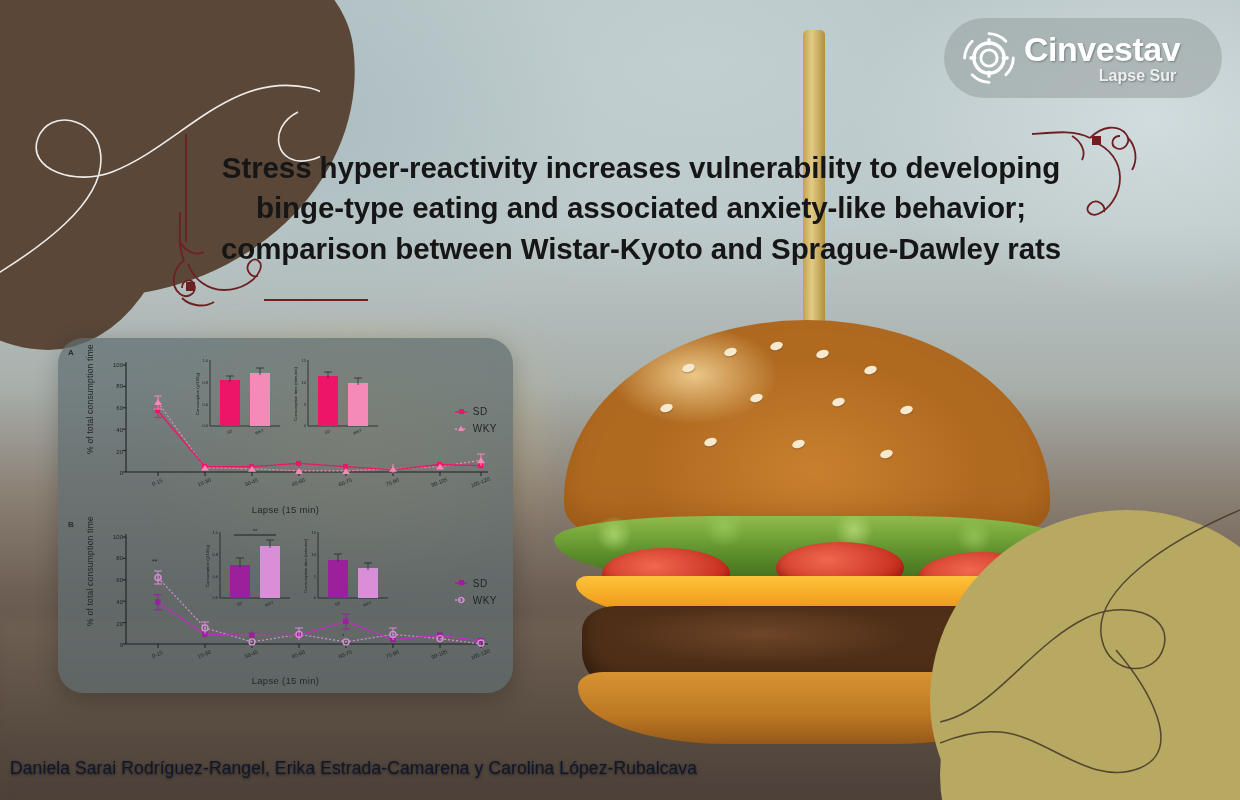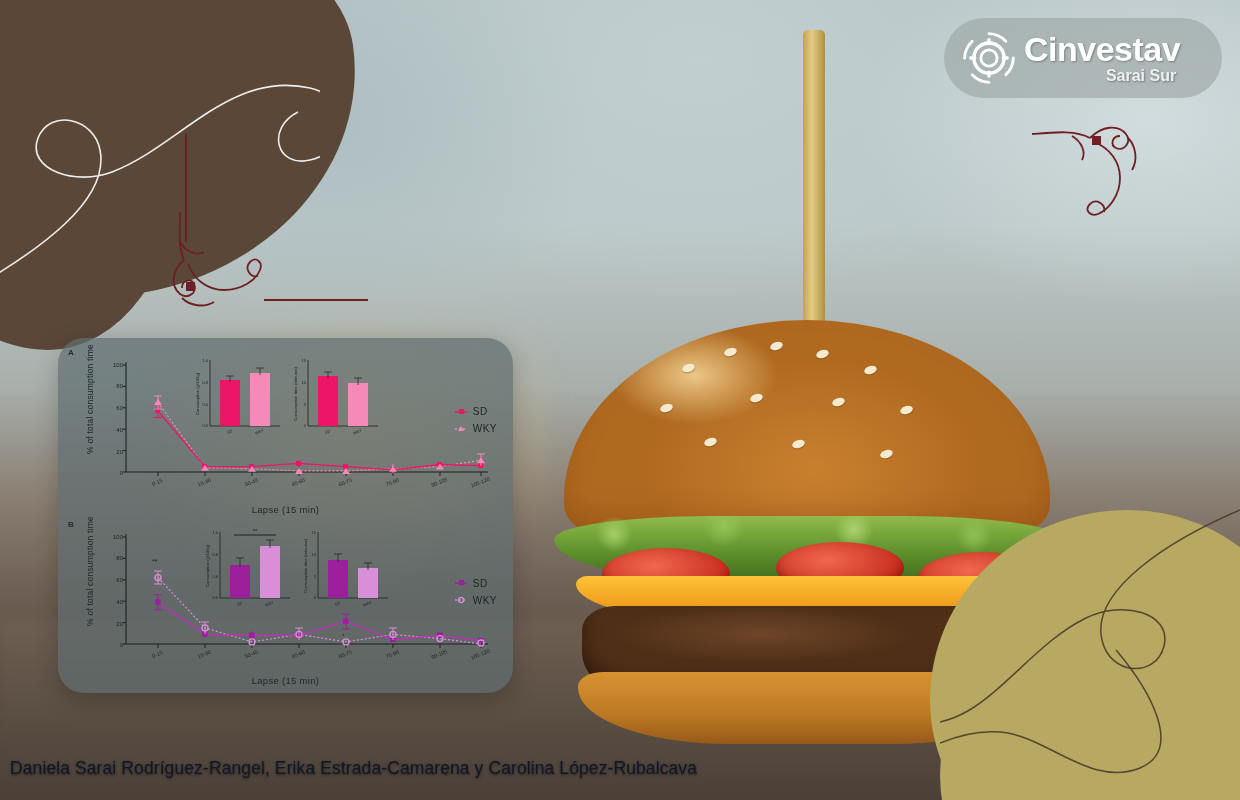--- a/index.html
+++ b/index.html
@@ -272,21 +272,21 @@
       </g>
       <g fill="#ffffff">
         <rect x="47" y="16" width="6" height="12" rx="2"></rect>
         <rect x="72" y="47" width="12" height="6" rx="2"></rect>
         <rect x="47" y="72" width="6" height="12" rx="2"></rect>
         <rect x="16" y="47" width="12" height="6" rx="2"></rect>
       </g>
     </svg>
     <div class="logo-text">
       <span class="logo-name">Cinvestav</span>
-      <span class="logo-sub">Sarai Sur</span>
+      <span class="logo-sub">Lapse Sur</span>
     </div>
   </div>
 
   <div class="rule-v"></div>
 
   <svg class="orn orn-tr" viewBox="0 0 120 105">
     <g fill="none" stroke="#6e1f22" stroke-width="1.8">
       <path d="M0,22 C24,20 44,18 58,26"></path>
       <path d="M58,26 C70,14 86,12 94,22 C100,30 92,40 84,36 C78,33 80,24 88,24"></path>
       <path d="M62,30 C78,36 88,50 88,66 C88,84 76,98 66,102 C58,105 52,98 58,92 C64,86 74,92 72,100"></path>
@@ -302,20 +302,25 @@
       <path d="M12,0 C12,18 10,36 16,48"></path>
       <path d="M16,48 C4,58 2,74 12,82 C20,88 30,80 26,72 C23,66 14,68 14,76"></path>
       <path d="M20,52 C26,68 40,78 56,78 C74,78 88,68 92,58 C95,50 88,44 82,50 C76,56 82,66 90,64"></path>
       <path d="M14,86 C22,94 36,96 46,90"></path>
       <path d="M12,30 C18,40 28,44 36,40"></path>
       <path d="M96,88 L200,88"></path>
     </g>
     <rect x="18" y="70" width="9" height="9" fill="#6e1f22"></rect>
   </svg>
 
+  <div class="title-wrap">
+    <div class="title">Stress hyper-reactivity increases vulnerability to developing</div>
+    <div class="title">binge-type eating and associated anxiety-like behavior;</div>
+    <div class="title">comparison between Wistar-Kyoto and Sprague-Dawley rats</div>
+  </div>
 
   <div class="fig-card">
     <div class="fig-card-inner">
 
       <div class="panel">
         <span class="panel-letter">A</span>
         <div class="ylabel">% of total consumption time</div>
         <svg class="plot-svg" viewBox="0 0 412 150">
 
           <line x1="34" y1="8" x2="34" y2="118" stroke="#1d2224" stroke-width="1.1"></line>

